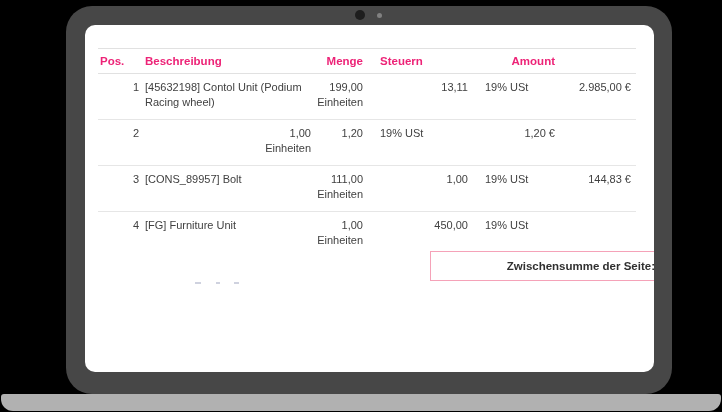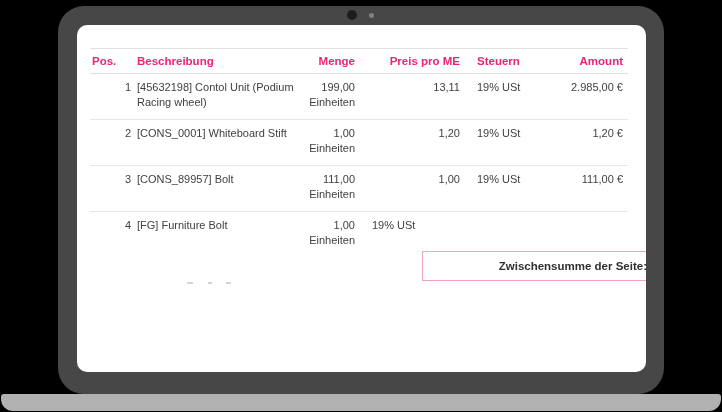--- a/index.html
+++ b/index.html
@@ -3,21 +3,21 @@
 <meta charset="utf-8">
 <style>
   html,body{margin:0;padding:0;}
   body{
     width:722px;height:412px;background:#000;position:relative;overflow:hidden;
     font-family:"Liberation Sans", sans-serif;
   }
   .stage{position:absolute;inset:0;}
   
   .bezel{
-    position:absolute;left:58px;top:6px;width:606px;height:388px;
+    position:absolute;left:66px;top:6px;width:606px;height:388px;
     background:#474747;border-radius:26px;
   }
   .cam-dot{
     position:absolute;left:289px;top:4px;width:10px;height:10px;border-radius:50%;
     background:#1e1e1e;
   }
   .cam-dot-small{
     position:absolute;left:311px;top:7px;width:5px;height:5px;border-radius:50%;
     background:#818181;
   }
@@ -73,56 +73,55 @@
     <div class="cam-dot"></div>
     <div class="cam-dot-small"></div>
 
     <div class="screen">
 
       <div class="doc">
         <div class="grid-row thead">
           <div class="h-pos" style="color: rgb(237, 35, 119);">Pos.</div>
           <div class="c-desc" style="color: rgb(237, 35, 119);">Beschreibung</div>
           <div class="c-qty" style="color: rgb(237, 35, 119);">Menge</div>
-          <div class="c-price" style="color: rgb(237, 35, 119);">Preis pro ME</div>
           <div class="c-tax" style="color: rgb(237, 35, 119);">Steuern</div>
           <div class="c-amount" style="color: rgb(237, 35, 119);">Amount</div>
         </div>
         <div id="rows-container">
   <div class="grid-row trow">
     <div class="c-pos">1</div>
     <div class="c-desc">[45632198] Contol Unit (Podium Racing wheel)</div>
     <div class="c-qty"><span>199,00</span><br><span>Einheiten</span></div>
     <div class="c-price">13,11</div>
     <div class="c-tax">19% USt</div>
     <div class="c-amount">2.985,00 €</div>
   </div>
 
   <div class="grid-row trow">
     <div class="c-pos">2</div>
-    <div class="c-desc">[CONS_0001] Whiteboard Stift</div>
     <div class="c-qty"><span>1,00</span><br><span>Einheiten</span></div>
     <div class="c-price">1,20</div>
     <div class="c-tax">19% USt</div>
     <div class="c-amount">1,20 €</div>
   </div>
 
   <div class="grid-row trow">
     <div class="c-pos">3</div>
     <div class="c-desc">[CONS_89957] Bolt</div>
     <div class="c-qty"><span>111,00</span><br><span>Einheiten</span></div>
     <div class="c-price">1,00</div>
     <div class="c-tax">19% USt</div>
-    <div class="c-amount">111,00 €</div>
+    <div class="c-amount">144,83 €</div>
   </div>
 
   <div class="grid-row trow">
     <div class="c-pos">4</div>
-    <div class="c-desc">[FG] Furniture Bolt</div>
+    <div class="c-desc">[FG] Furniture Unit</div>
     <div class="c-qty"><span>1,00</span><br><span>Einheiten</span></div>
+    <div class="c-price">450,00</div>
     <div class="c-tax">19% USt</div>
   </div>
 </div>
       </div>
 
       <div class="subtotal">
         <span>Zwischensumme der Seite:</span>
       </div>
 
       <div class="artifacts">

